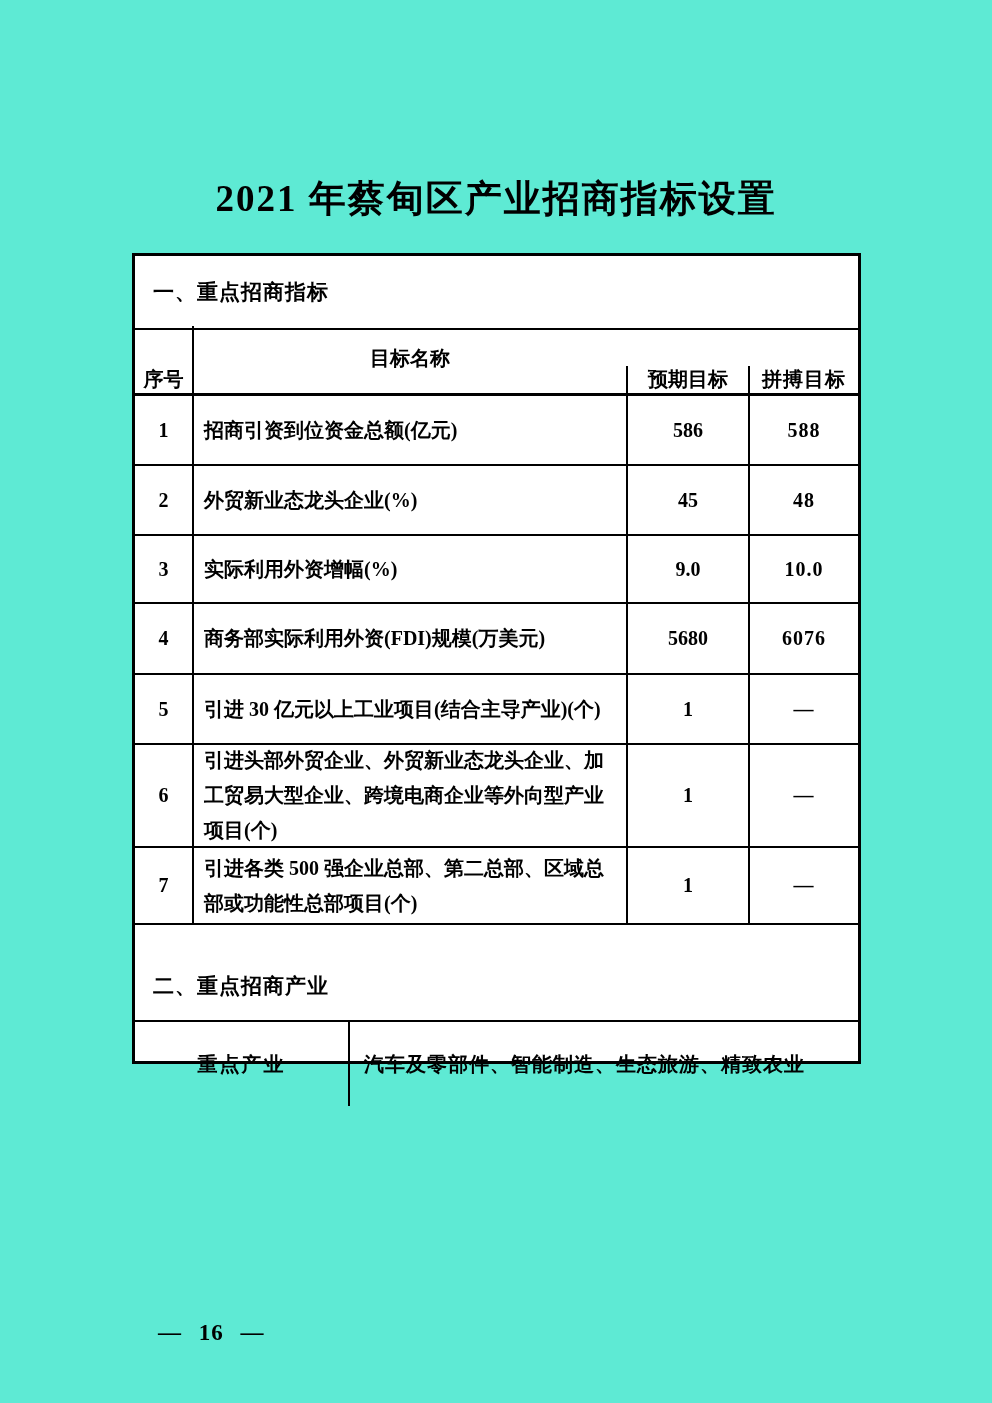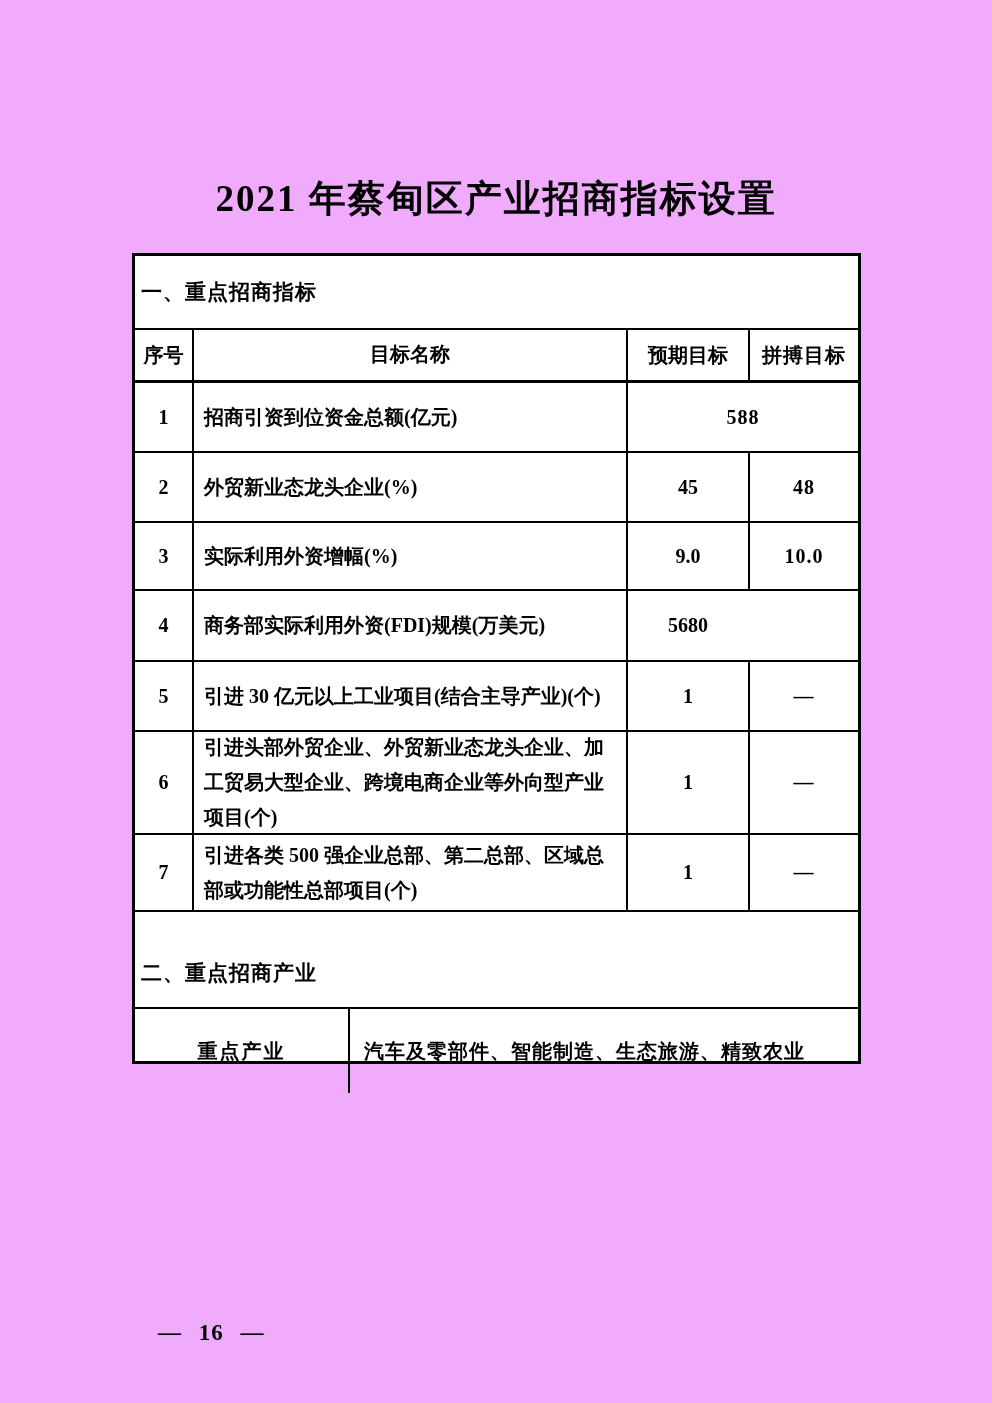--- a/index.html
+++ b/index.html
@@ -1,21 +1,21 @@
 <!DOCTYPE html>
 <html><head>
 <meta charset="utf-8">
 <style>
   * { margin: 0; padding: 0; box-sizing: border-box; }
   html, body { background: #e8e8e8; }
   .page {
     position: relative;
     width: 992px;
     height: 1403px;
-    background: #f0abfc;
+    background: #5eead4;
     font-family: "Liberation Serif", serif;
     color: #000;
     margin: 0 auto;
     overflow: hidden;
   }
   .doc-title {
     position: absolute;
     top: 174px;
     left: 0;
     width: 100%;
@@ -31,30 +31,30 @@
     top: 253px;
     width: 729px;
     height: 811px;
     border: 3px solid #000;
     background: #fff;
   }
   .sec-row {
     height: 74px;
     display: flex;
     align-items: center;
-    padding-left: 6px;
+    padding-left: 18px;
     border-bottom: 2px solid #000;
     font-weight: 900;
     font-size: 21px;
     letter-spacing: 1px;
     font-family: "Liberation Sans", sans-serif;
   }
   .sec-row.sec2 { height: 70px; margin-top: 27px; }
   .grid-row { display: flex; width: 100%; font-weight: bold; font-size: 20px; }
-  .grid-row.header { height: 53px; border-bottom: 3px solid #000; }
+  .grid-row.header { height: 66px; border-bottom: 3px solid #000; align-items: flex-end; }
   .grid-row.body { border-bottom: 2px solid #000; }
   .cell {
     display: flex;
     align-items: center;
     justify-content: center;
     text-align: center;
     overflow: hidden;
   }
   .c-no { width: 57px; }
   .c-name {
@@ -115,20 +115,21 @@
     <div class="grid-row header">
       <div class="cell c-no">序号</div>
       <div class="cell c-name">目标名称</div>
       <div class="cell c-exp">预期目标</div>
       <div class="cell c-str">拼搏目标</div>
     </div>
 
     <div class="grid-row body h-r1">
       <div class="cell c-no">1</div>
       <div class="cell c-name">招商引资到位资金总额(亿元)</div>
+      <div class="cell c-exp">586</div>
       <div class="cell c-str">588</div>
     </div>
 
     <div class="grid-row body h-r2">
       <div class="cell c-no">2</div>
       <div class="cell c-name">外贸新业态龙头企业(%)</div>
       <div class="cell c-exp">45</div>
       <div class="cell c-str">48</div>
     </div>
 
@@ -136,20 +137,21 @@
       <div class="cell c-no">3</div>
       <div class="cell c-name">实际利用外资增幅(%)</div>
       <div class="cell c-exp">9.0</div>
       <div class="cell c-str">10.0</div>
     </div>
 
     <div class="grid-row body h-r4">
       <div class="cell c-no">4</div>
       <div class="cell c-name">商务部实际利用外资(FDI)规模(万美元)</div>
       <div class="cell c-exp">5680</div>
+      <div class="cell c-str">6076</div>
     </div>
 
     <div class="grid-row body h-r5">
       <div class="cell c-no">5</div>
       <div class="cell c-name">引进 30 亿元以上工业项目(结合主导产业)(个)</div>
       <div class="cell c-exp">1</div>
       <div class="cell c-str">—</div>
     </div>
 
     <div class="grid-row body h-r6">

